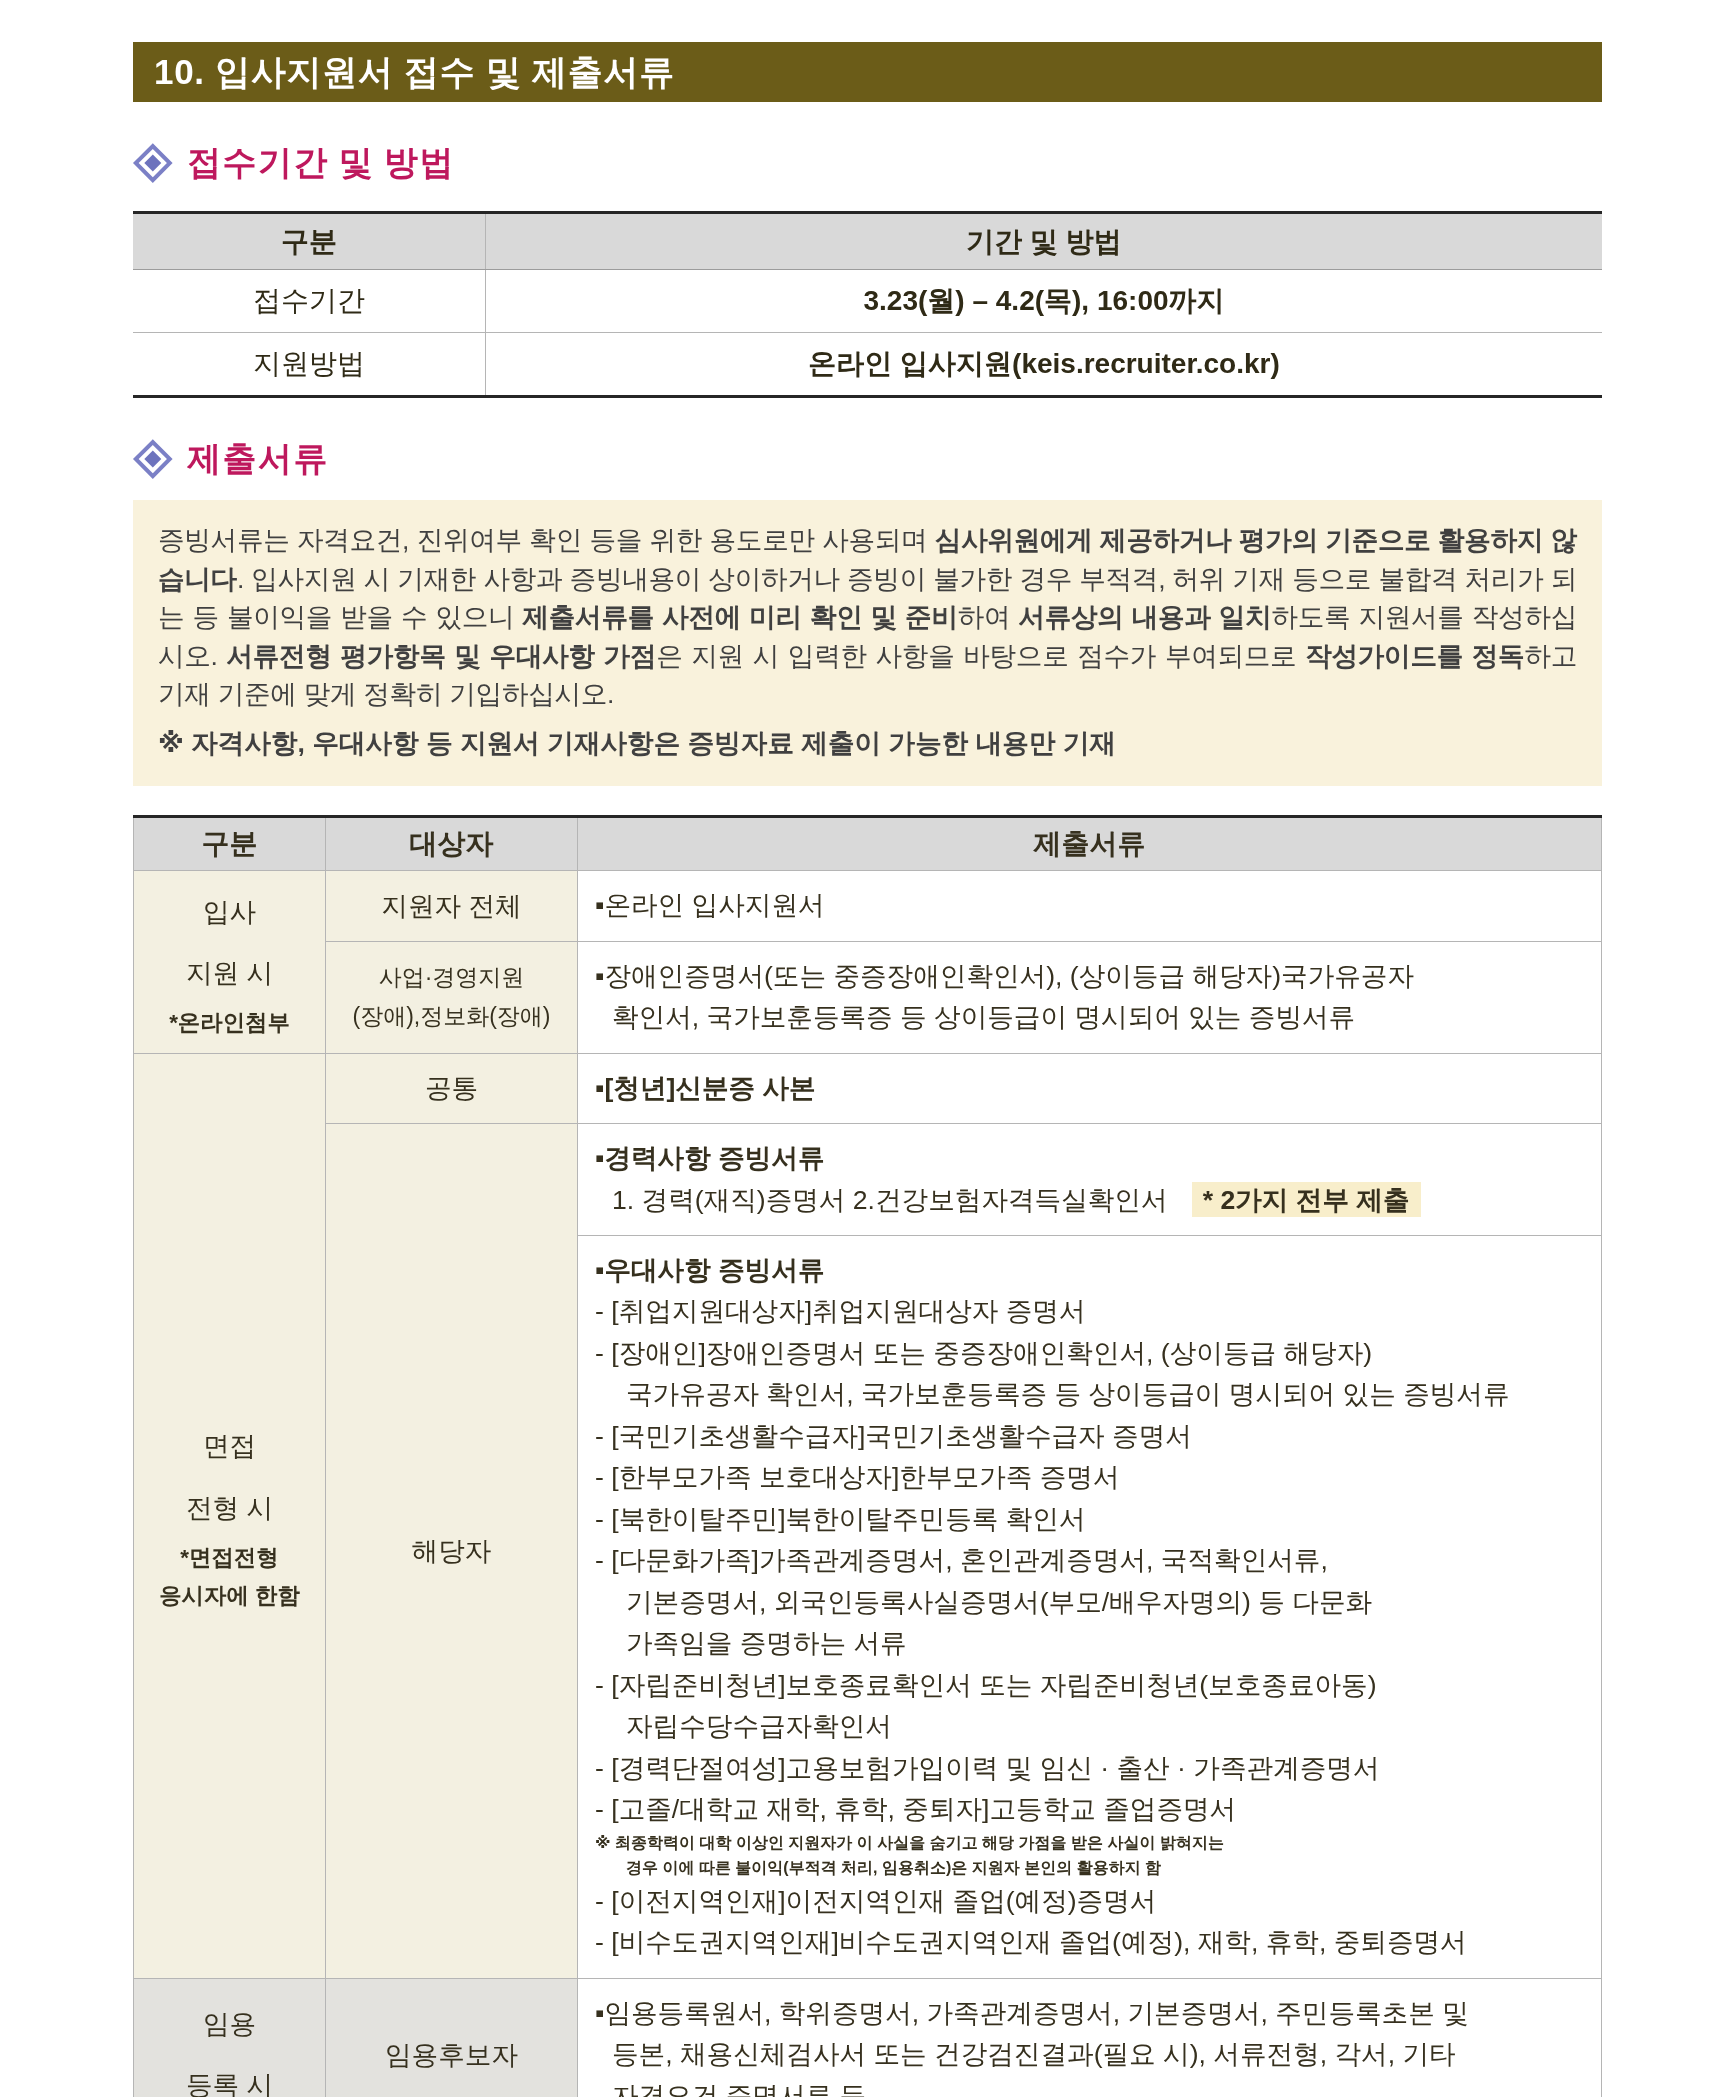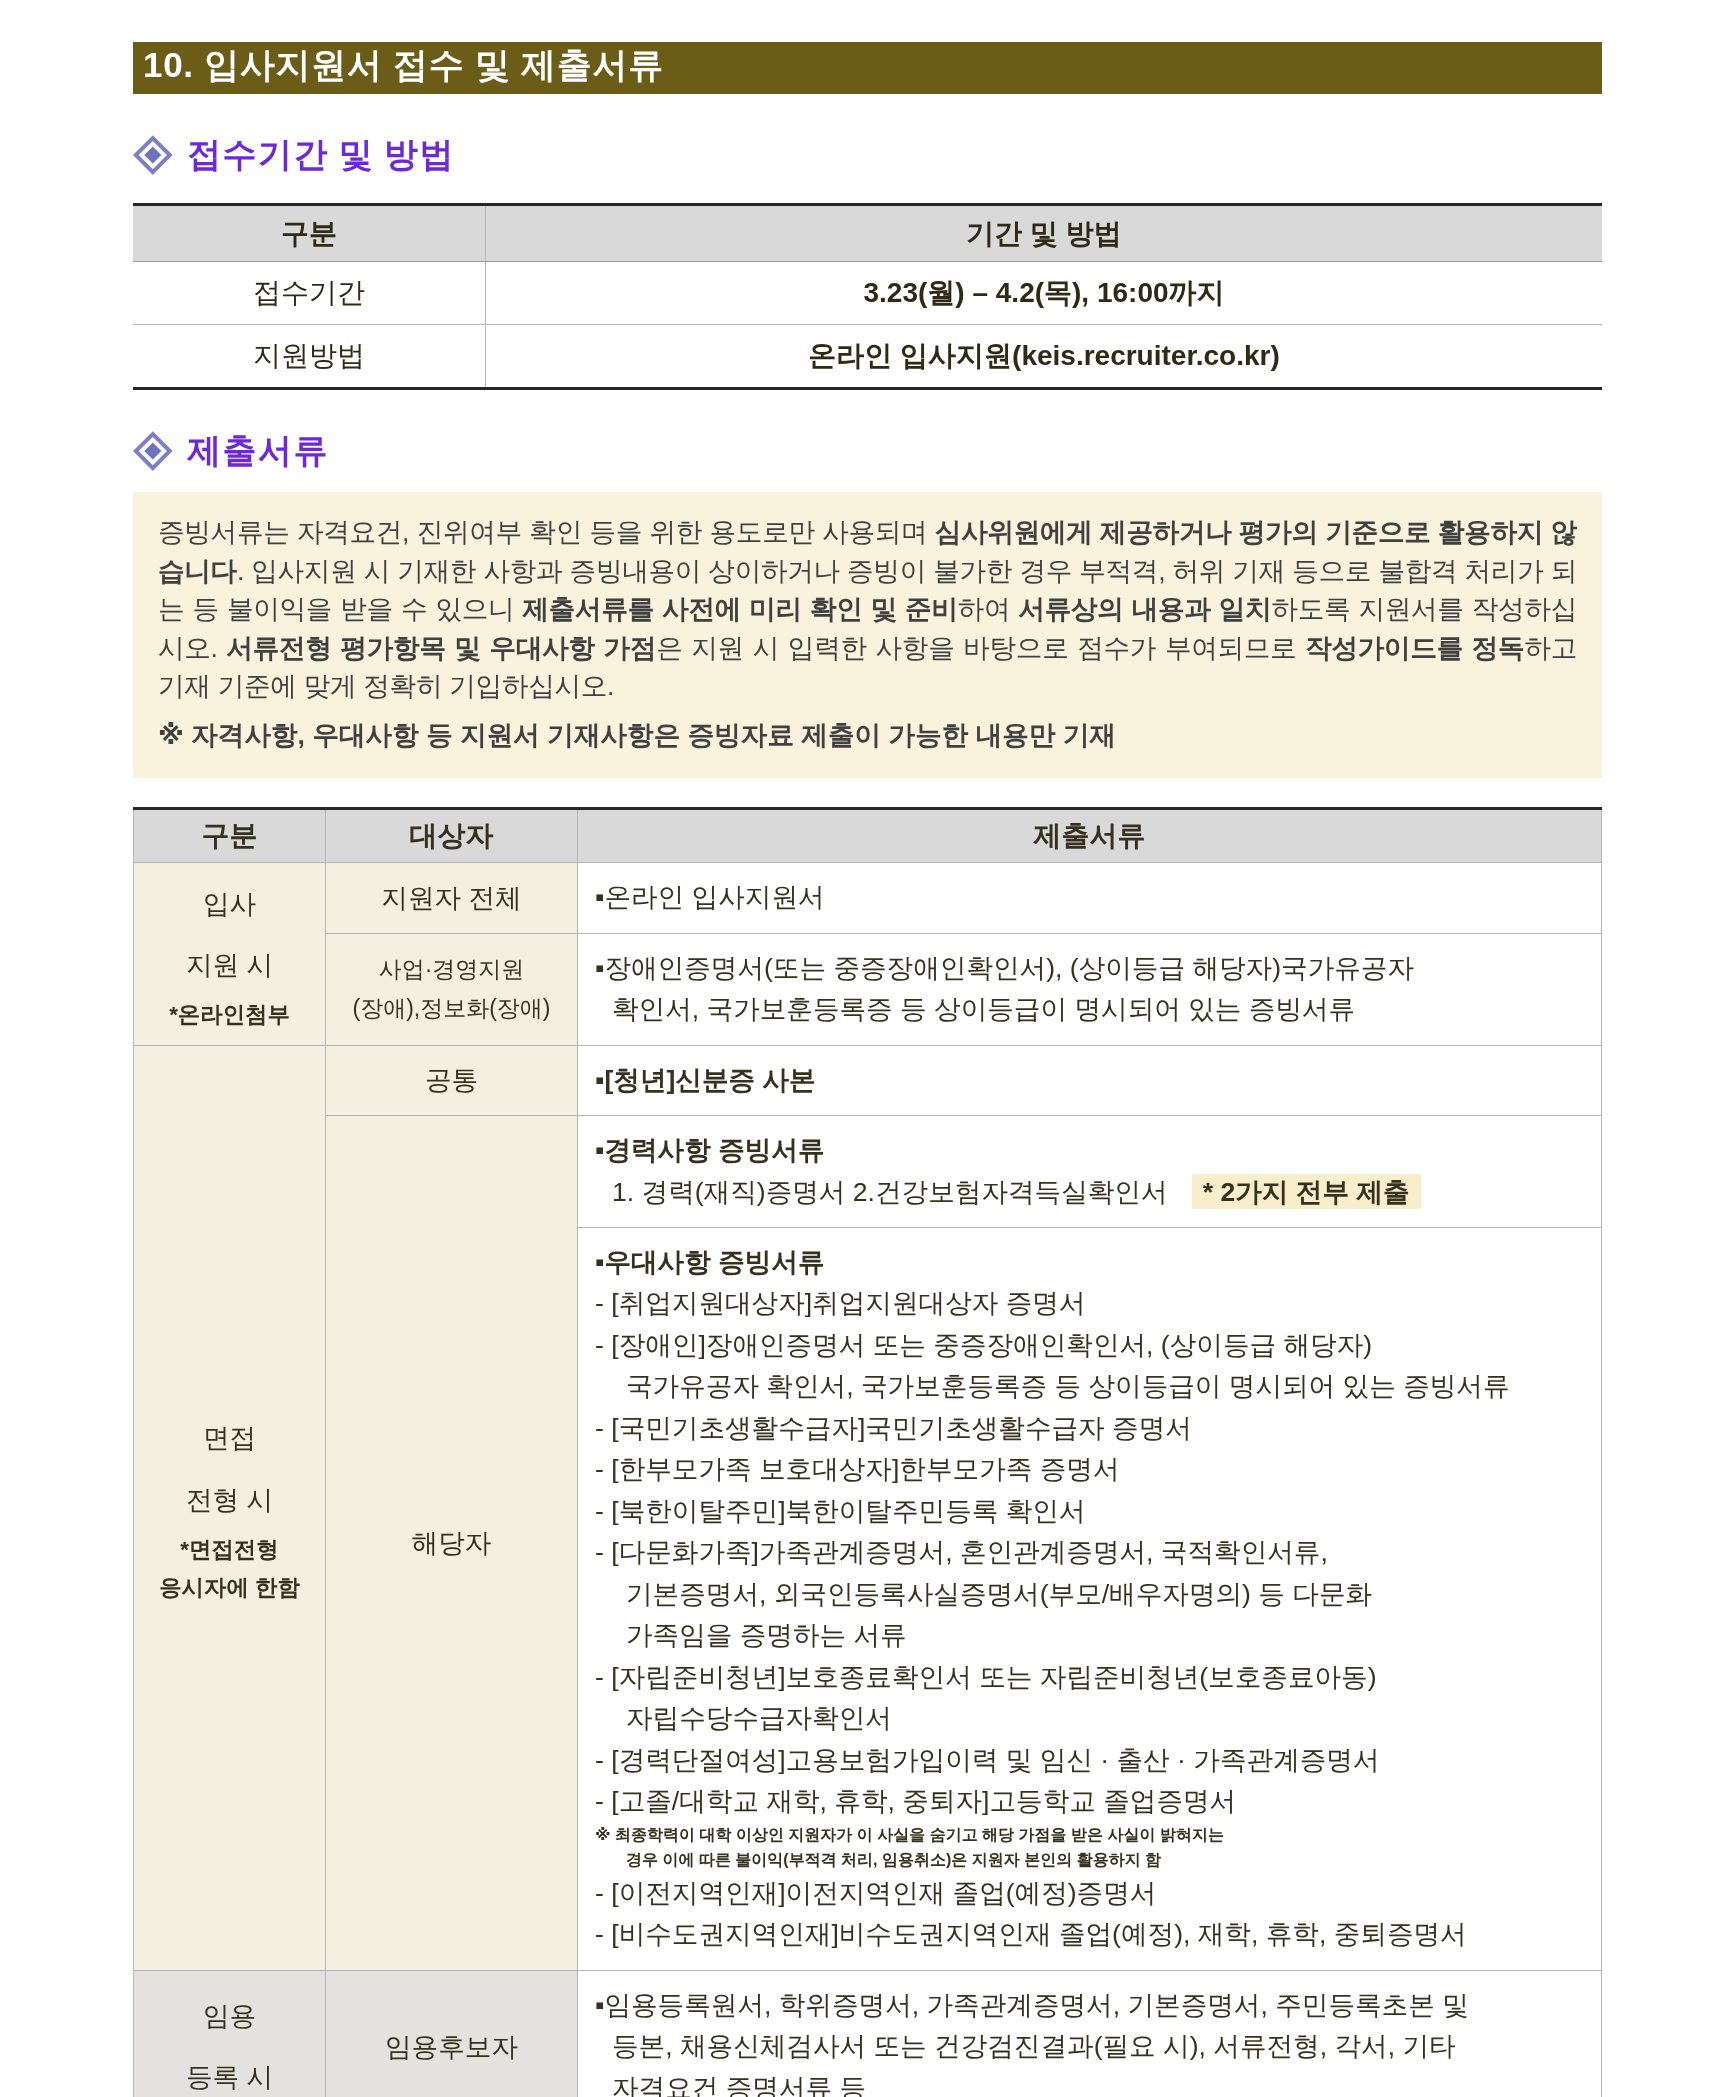--- a/index.html
+++ b/index.html
@@ -11,31 +11,31 @@
     box-sizing:border-box;
   }
   .page{
     box-sizing:border-box;
     width:1734px;height:2097px;
     padding:42px 132px 28px 133px;
   }
 
   
   .titlebar{
-    height:52px;background:#6b5c18;color:#ffffff;
-    display:flex;
-    padding-left:10px;box-sizing:border-box;
+    height:60px;background:#6b5c18;color:#ffffff;
+    display:flex;align-items:center;
+    padding-left:21px;box-sizing:border-box;
     font-size:35px;font-weight:700;letter-spacing:0.7px;
   }
 
   
   .section-head{
     display:flex;align-items:center;
     font-family:"Liberation Serif","DejaVu Serif",serif;
-    font-size:34px;font-weight:700;color:#6d28d9;
+    font-size:34px;font-weight:700;color:#be185d;
     margin-top:38px;letter-spacing:1.4px;
   }
   .diamond{
     display:inline-block;width:19.6px;height:19.6px;
     border:4.2px solid #7b80c6;transform:rotate(45deg);
     position:relative;margin:0 21px 0 5.6px;flex:0 0 auto;
   }
   .diamond-inner{position:absolute;inset:3.5px;background:#6d73bd;}
 
   

